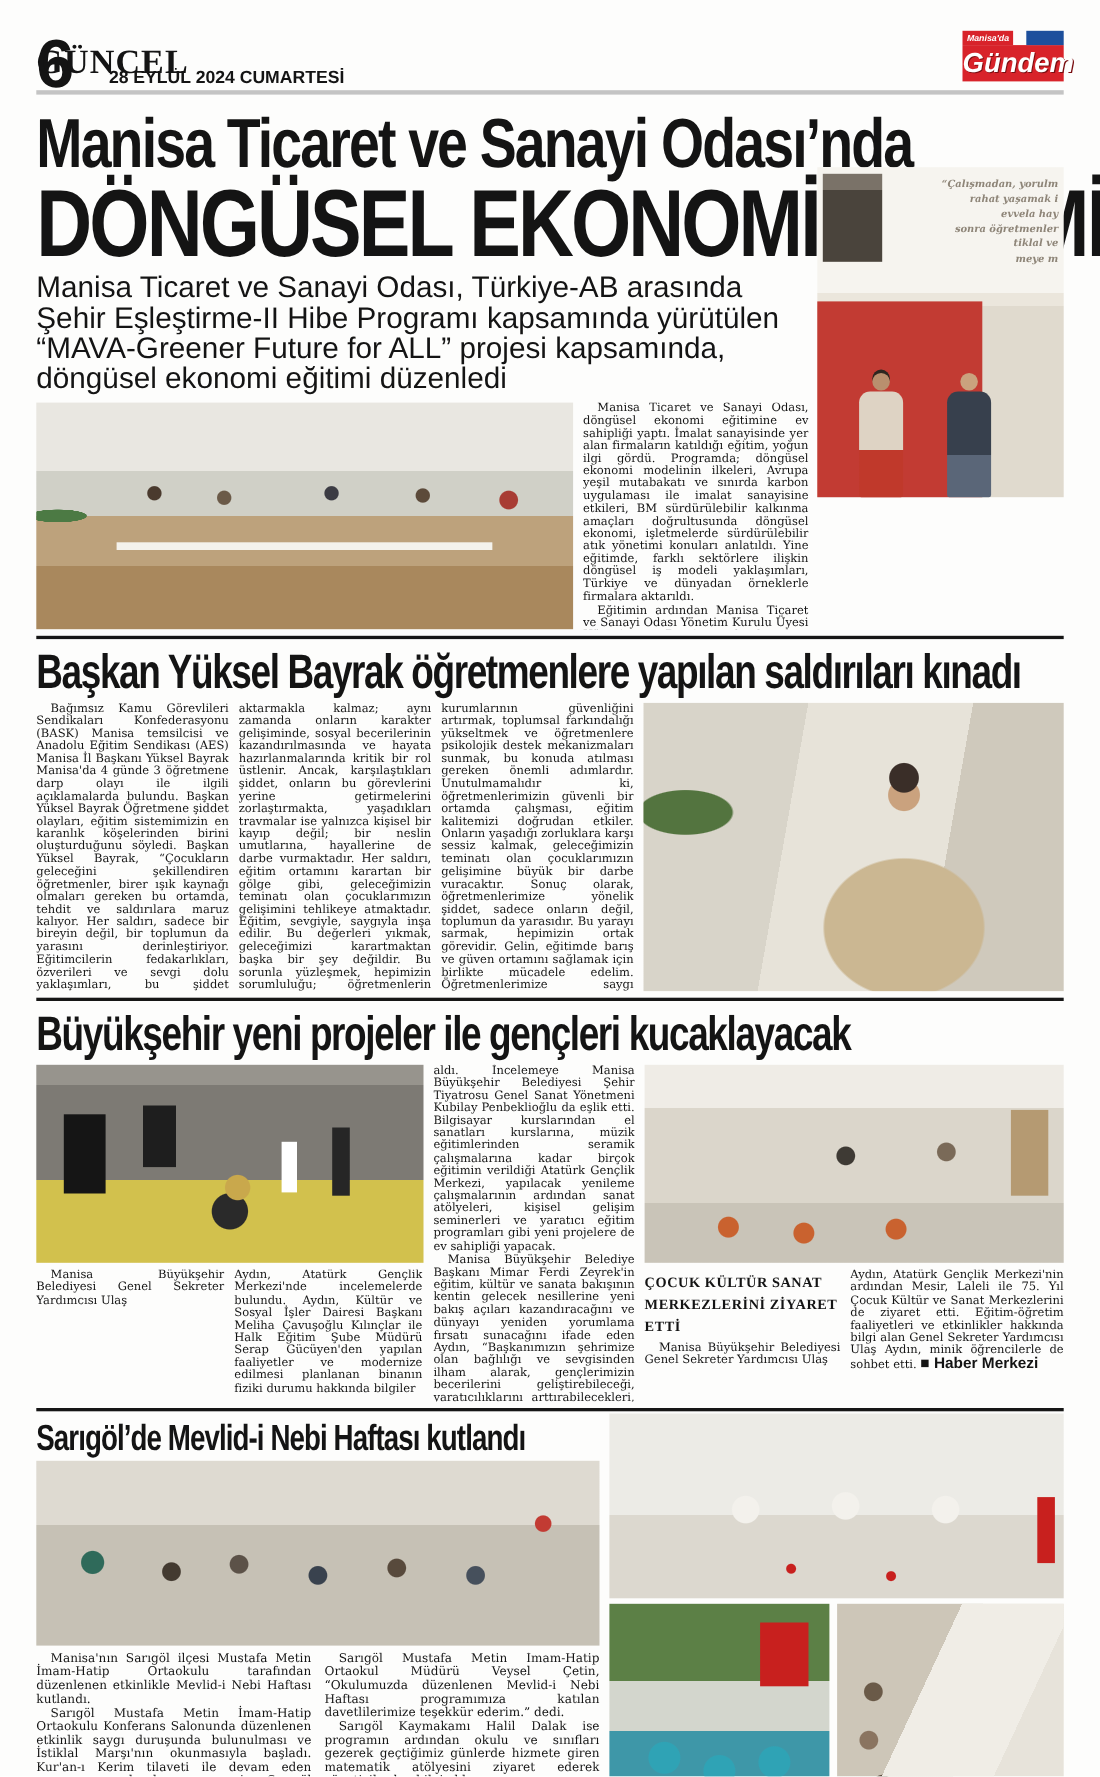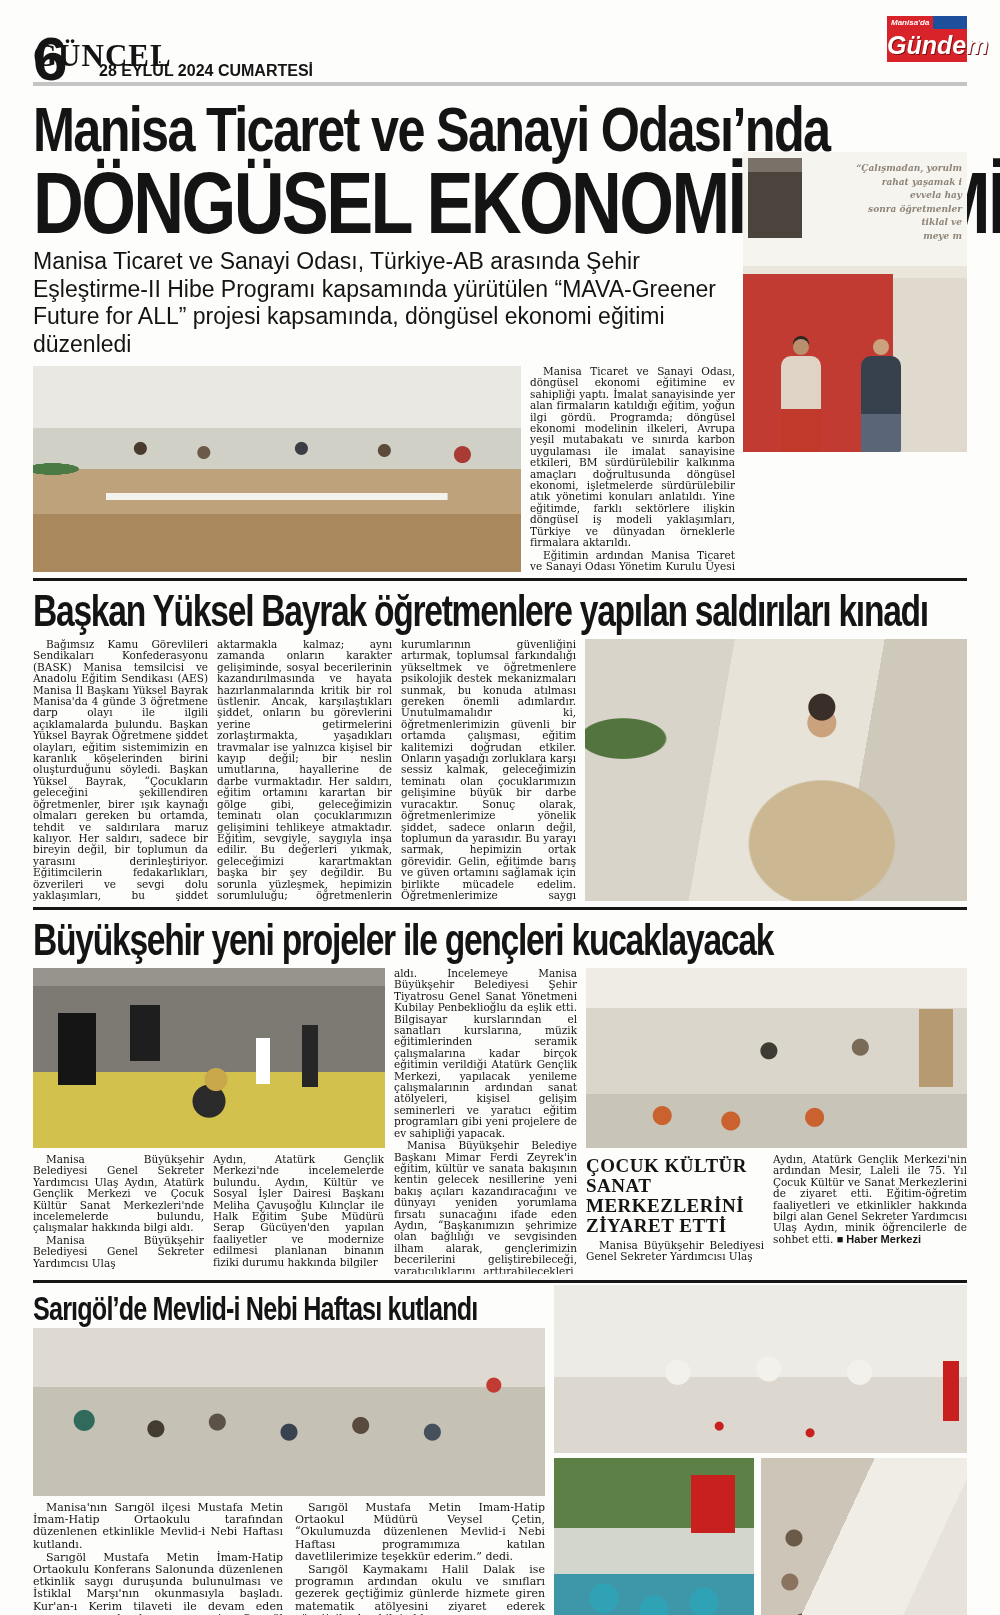--- a/index.html
+++ b/index.html
@@ -7,44 +7,44 @@
         padding:0 33px;overflow:hidden;background:#fdfdfc;color:#141414;
         font-family:"DejaVu Serif",serif;}
   
   .hdr{position:relative;height:66px;border-bottom:4px solid #c4c4c4;margin-top:16px;}
   .pageno{position:absolute;left:0;bottom:-6px;font-family:"Liberation Sans",sans-serif;
           font-weight:bold;font-size:62px;line-height:58px;letter-spacing:-2px;}
   .hdate{position:absolute;left:66px;bottom:2px;font-family:"Liberation Sans",sans-serif;
          font-weight:bold;font-size:16px;letter-spacing:0;}
   .section{position:absolute;left:0;right:0;bottom:8px;text-align:left;
            font-family:"Liberation Serif",serif;font-weight:bold;font-size:31px;letter-spacing:1px;}
-  .logo{position:absolute;right:0;bottom:20px;width:80px;}
+  .logo{position:absolute;right:0;bottom:8px;width:92px;}
   .logo-top{display:flex;height:13px;}
   .logo-tab{background:#d8232a;color:#fff;font-family:"Liberation Sans",sans-serif;
             font-style:italic;font-weight:bold;font-size:8px;line-height:13px;padding:0 4px;}
   .logo-blue{flex:0 0 34px;margin-left:auto;background:#1d4f9c;}
   .logo-main{background:#d8232a;color:#fff;text-align:center;font-family:"Liberation Sans",sans-serif;
              font-style:italic;font-weight:bold;font-size:25px;line-height:33px;
              text-shadow:1px 1px 0 #7a0f12;}
   
   .hl{font-family:"Liberation Sans",sans-serif;font-weight:bold;white-space:nowrap;
       transform-origin:left top;margin:0;}
   .hl-kicker{font-size:60px;line-height:58px;letter-spacing:-2px;transform:scale(0.84,1.05);margin-top:14px;}
   .hl-main{font-size:80px;line-height:74px;letter-spacing:-3px;transform:scale(0.88,1.08);margin-top:6px;}
   .hl2{font-size:40px;line-height:40px;letter-spacing:-1.5px;transform:scale(0.84,1.1);margin:8px 0 10px 0;}
   .hl4{font-size:30px;line-height:31px;letter-spacing:-1px;transform:scale(0.84,1.1);margin:6px 0 6px 0;}
   .rule{height:3px;background:#161616;margin:6px 0 2px 0;}
   
-  .lede{font-family:"Liberation Sans",sans-serif;font-size:23px;line-height:27.5px;
+  .lede{font-family:"Liberation Sans",sans-serif;font-size:27px;line-height:27.5px;
         margin:10px 0 8px 0;width:702px;}
   .bodycol{font-size:10.5px;line-height:11.4px;text-align:justify;overflow:hidden;}
   .bodycol p{margin:0 0 1px 0;text-indent:13px;}
   .bodycol p.noind{text-indent:0;}
-  .src{font-family:"Liberation Sans",sans-serif;font-weight:bold;font-size:11px;}
-  .subhead{font-family:"Liberation Serif",serif;font-weight:bold;font-size:19px;
+  .src{font-family:"Liberation Sans",sans-serif;font-weight:bold;font-size:14px;}
+  .subhead{font-family:"Liberation Serif",serif;font-weight:bold;font-size:13px;
            line-height:20px;letter-spacing:0.5px;margin:2px 0 4px 0;}
   
   .a1-row{display:flex;gap:8px;}
   .a1-left{width:702px;}
   .a1-inner{display:flex;gap:9px;height:206px;}
   .a1-col{width:205px;height:206px;}
   .a1-photo{width:488px;height:206px;}
   .a1-cer{position:relative;width:224px;height:300px;margin-top:-86px;}
   .a2-row{display:flex;gap:9px;height:262px;}
   .a2-row .bodycol{width:176px;}
@@ -217,21 +217,20 @@
 
   <div class="rule"></div>
 
   <section>
     <h2 class="hl hl2">Büyükşehir yeni projeler ile gençleri kucaklayacak</h2>
     <div class="a3-row">
       <div class="a3-left">
         <div class="photo ph-stage"></div>
         <div class="a3-caps">
           <div class="bodycol">
-            <p>Manisa Büyükşehir Belediyesi Genel Sekreter Yardımcısı Ulaş Aydın, Atatürk Gençlik Merkezi ve Çocuk Kültür Sanat Merkezleri'nde incelemelerde bulundu, çalışmalar hakkında bilgi aldı.</p>
             <p>Manisa Büyükşehir Belediyesi Genel Sekreter Yardımcısı Ulaş</p>
           </div>
           <div class="bodycol">
             <p class="noind">Aydın, Atatürk Gençlik Merkezi'nde incelemelerde bulundu. Aydın, Kültür ve Sosyal İşler Dairesi Başkanı Meliha Çavuşoğlu Kılınçlar ile Halk Eğitim Şube Müdürü Serap Gücüyen'den yapılan faaliyetler ve modernize edilmesi planlanan binanın fiziki durumu hakkında bilgiler</p>
           </div>
         </div>
       </div>
       <div class="bodycol a3-mid">
         <p class="noind">aldı. İncelemeye Manisa Büyükşehir Belediyesi Şehir Tiyatrosu Genel Sanat Yönetmeni Kubilay Penbeklioğlu da eşlik etti. Bilgisayar kurslarından el sanatları kurslarına, müzik eğitimlerinden seramik çalışmalarına kadar birçok eğitimin verildiği Atatürk Gençlik Merkezi, yapılacak yenileme çalışmalarının ardından sanat atölyeleri, kişisel gelişim seminerleri ve yaratıcı eğitim programları gibi yeni projelere de ev sahipliği yapacak.</p>
         <p>Manisa Büyükşehir Belediye Başkanı Mimar Ferdi Zeyrek'in eğitim, kültür ve sanata bakışının kentin gelecek nesillerine yeni bakış açıları kazandıracağını ve dünyayı yeniden yorumlama fırsatı sunacağını ifade eden Aydın, “Başkanımızın şehrimize olan bağlılığı ve sevgisinden ilham alarak, gençlerimizin becerilerini geliştirebileceği, yaratıcılıklarını arttırabilecekleri, sanatla iç içe yeni ortamlar oluşturmak için çalışmalarımızı sürdürüyoruz” dedi.</p>

